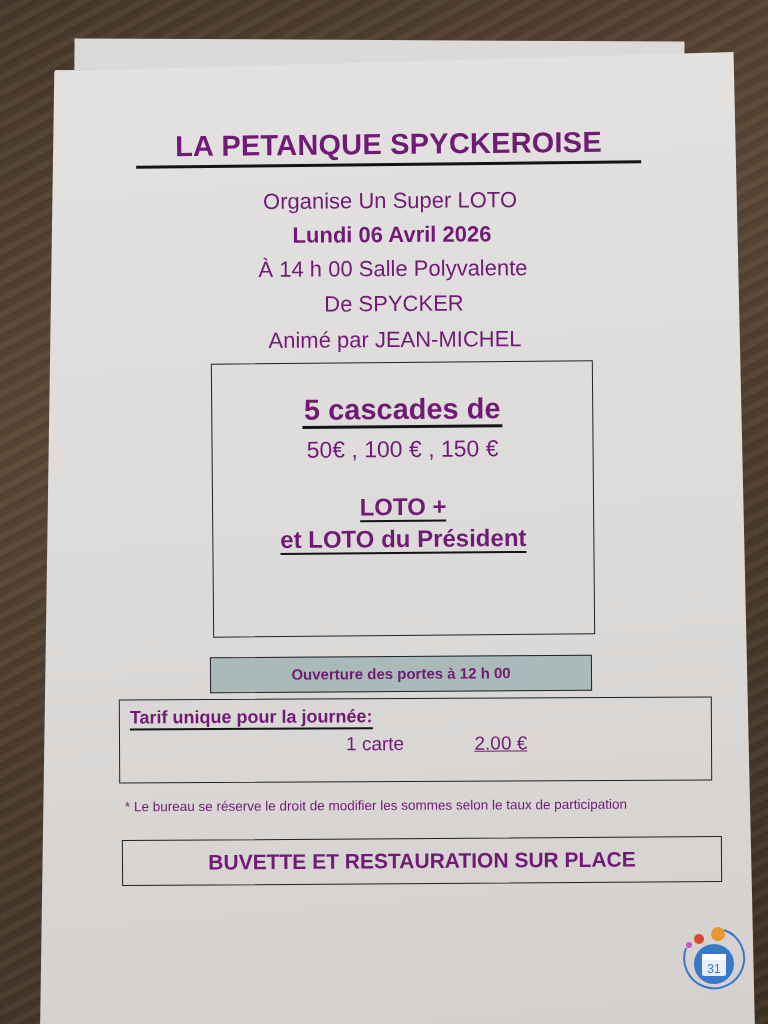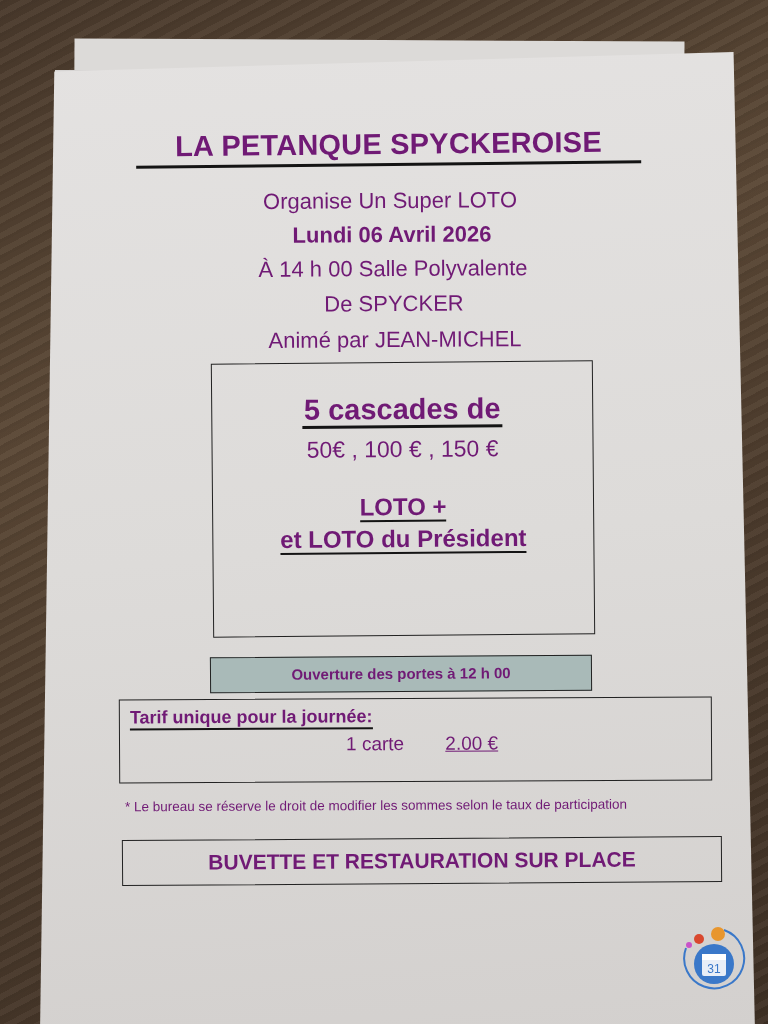--- a/index.html
+++ b/index.html
@@ -31,21 +31,21 @@
   .prize-values{position:absolute;left:0;top:73px;width:100%;text-align:center;font-size:23px;}
   .prize-loto{position:absolute;left:0;top:130px;width:100%;text-align:center;}
   .prize-loto span,.prize-president span{font-weight:bold;font-size:24px;border-bottom:2.5px solid #141414;}
   .prize-president{position:absolute;left:0;top:162px;width:100%;text-align:center;}
   .doors{position:absolute;left:198px;top:656px;width:380px;height:34px;
     background:#a9bab8;border:1.5px solid #222;text-align:center;font-weight:bold;font-size:15px;line-height:34px;transform:rotate(-0.4deg);}
   .tarif-box{position:absolute;left:107px;top:698px;width:591px;height:82px;border:1.5px solid #222;transform:rotate(-0.3deg);}
   .tarif-label{position:absolute;left:10px;top:6px;font-weight:bold;font-size:18px;border-bottom:2px solid #141414;line-height:22px;}
   .tarif-row{position:absolute;font-size:19px;line-height:24px;white-space:nowrap;}
   .tarif-row .qty{display:inline-block;text-align:left;width:94px;margin-top:28px;}
-  .tarif-row .price{display:inline-block;width:82px;}
+  .tarif-row .price{display:inline-block;text-align:right;width:82px;}
   .r1{left:226px;top:5px;} .r2{left:226px;top:31px;} .r3{left:226px;top:57px;}
   .underline-euro{text-decoration:underline;}
   .footnote{position:absolute;left:113px;top:798px;font-size:13.5px;transform:rotate(-0.3deg);}
   .buvette{position:absolute;left:110px;top:838px;width:598px;height:44px;border:1.5px solid #222;
     text-align:center;font-weight:bold;font-size:21px;line-height:44px;transform:rotate(-0.4deg);}
   .cal-badge{position:absolute;left:680px;top:926px;width:66px;height:66px;text-align:right;}
 </style>
 </head>
 <body>
 

